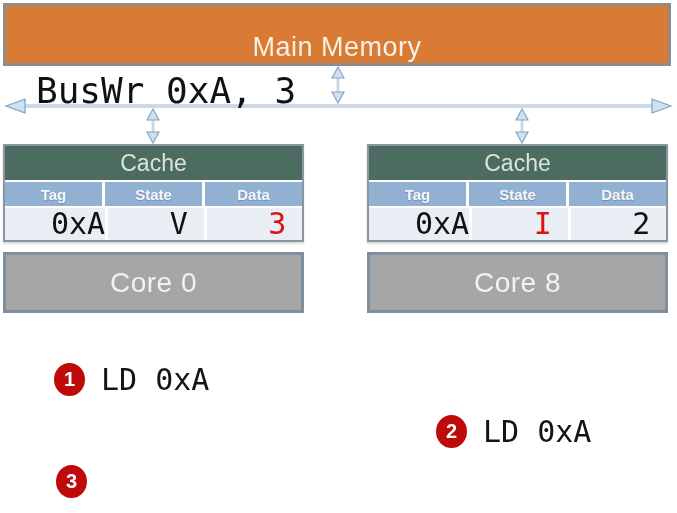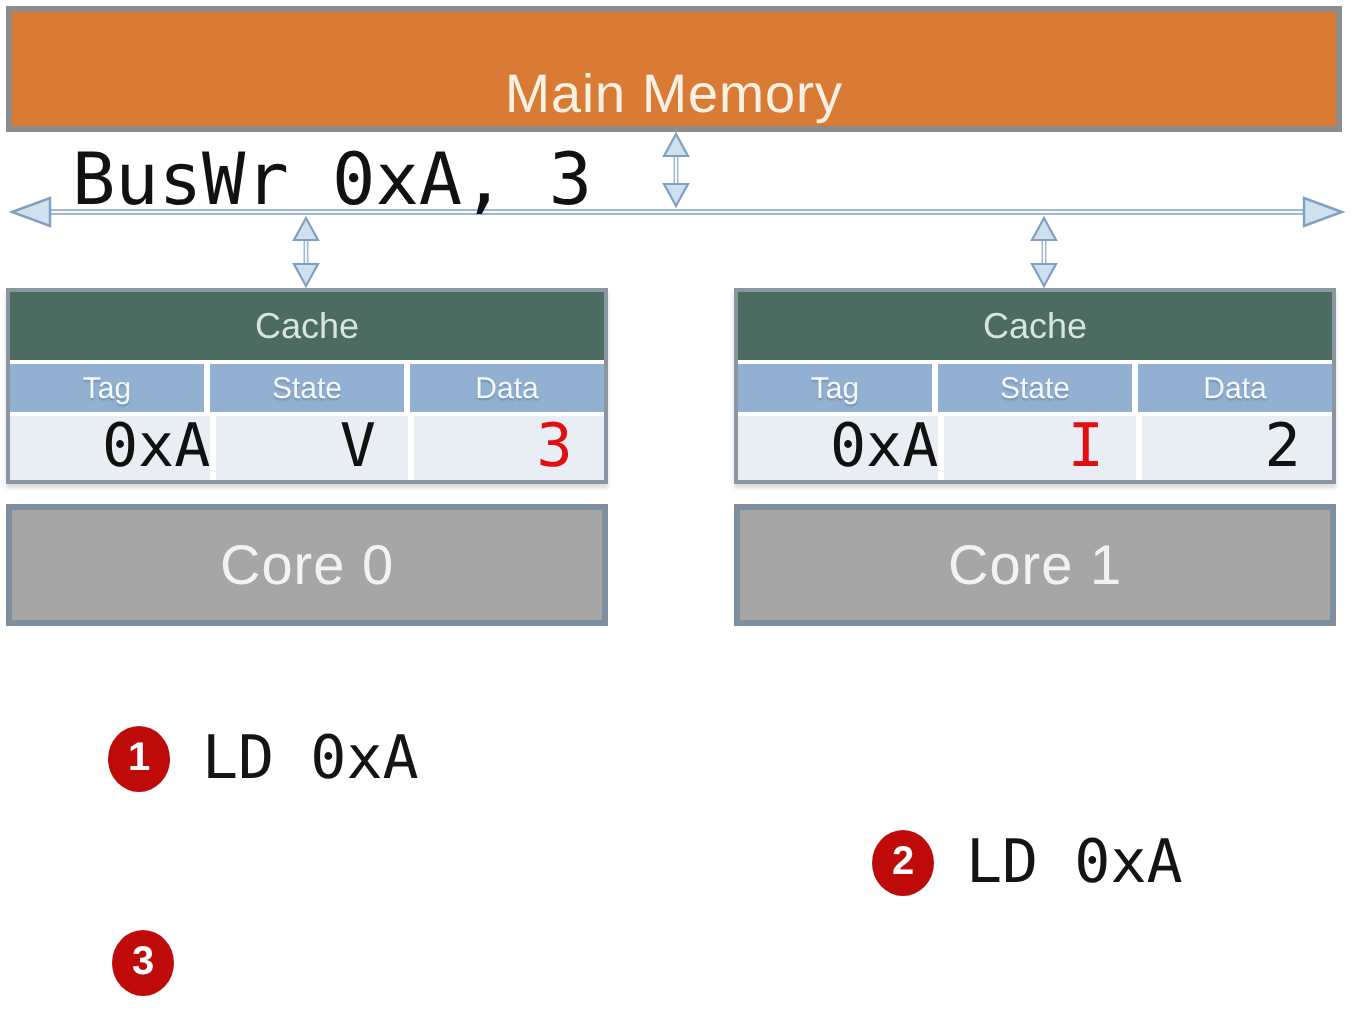--- a/index.html
+++ b/index.html
@@ -24,27 +24,27 @@
   }
   
   .cache{
     position:absolute;top:144px;width:297px;
     border:2px solid #8A97A2;background:#ffffff;
     box-shadow:0 2px 2px rgba(0,0,0,.15);
   }
   .cache-title{
     height:34px;background:#4C6B61;color:#D9E4DE;
     display:flex;align-items:center;justify-content:center;
-    font-size:18px;
+    font-size:23px;
   }
   .cache-cols{display:flex;gap:3px;background:#ffffff;padding-top:2px;}
   .cache-cols .col{
     flex:1;height:24px;background:#92B0D2;color:#F5F8FB;
     display:flex;align-items:center;justify-content:center;
-    font-size:15px;font-weight:normal;text-shadow:0 1px 1px rgba(90,110,140,.5);
+    font-size:15px;font-weight:bold;text-shadow:0 1px 1px rgba(90,110,140,.5);
   }
   .cache-data{display:flex;gap:3px;background:#ffffff;padding-top:2px;}
   .cache-data .cell{
     flex:1;height:32px;background:#E9EEF5;
     display:flex;align-items:center;justify-content:center;
     font-family:"DejaVu Sans Mono",monospace;font-size:30px;line-height:32px;padding-left:46px;
   }
   
   .core{
     position:absolute;top:252px;width:295px;height:55px;
@@ -131,21 +131,21 @@
       <div class="cell" style="color:#111111">0xA</div>
       <div class="cell" style="color:#E01010">I</div>
       <div class="cell" style="color:#111111">2</div>
     </div>
   </div>
 
   <div class="core" style="left:3px">
     <span>Core 0</span>
   </div>
   <div class="core" style="left:367px">
-    <span>Core 1</span>
+    <span>Core 8</span>
   </div>
 
   <div class="step" style="left:54px;top:362px">
     <div class="badge">1</div>
     <div class="step-text">LD 0xA</div>
   </div>
   <div class="step" style="left:436px;top:414px">
     <div class="badge">2</div>
     <div class="step-text">LD 0xA</div>
   </div>

